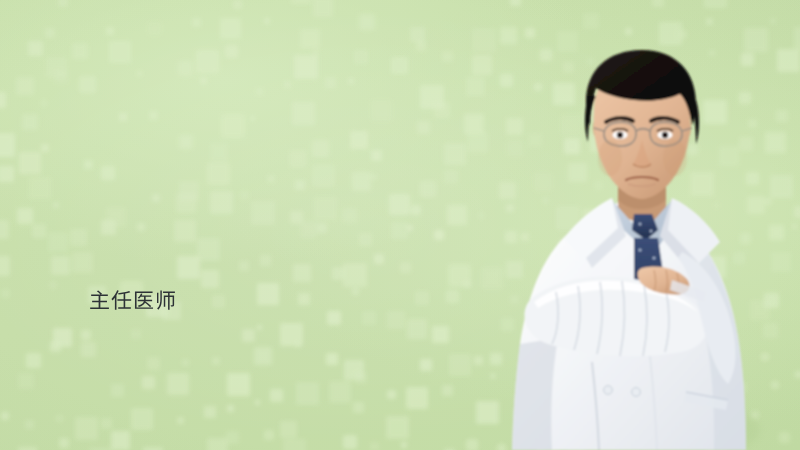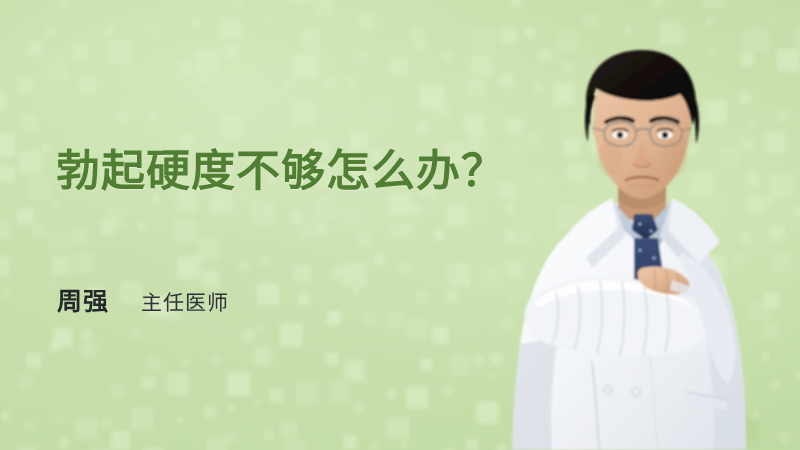--- a/index.html
+++ b/index.html
@@ -607,22 +607,20 @@
         <path d="M 126 180 C 134 176, 150 176, 158 180" stroke="#9c6046" stroke-width="2.2" fill="none" stroke-linecap="round"></path>
         <path d="M 128 184 C 136 187, 148 187, 156 184" stroke="#c8977a" stroke-width="1.4" fill="none" opacity=".7"></path>
 
         <ellipse cx="110" cy="158" rx="12" ry="18" fill="#cf9a74" opacity=".22"></ellipse>
         <ellipse cx="175" cy="158" rx="12" ry="18" fill="#cf9a74" opacity=".22"></ellipse>
       </g>
     </svg>
   </div>
 
   <div class="text-layer">
-    <div class="headline">勃起硬度不够怎么办？</div>
 
     <div class="doctor-line">
-      <span class="doc-name">周强</span>
       <span class="doc-title">主任医师</span>
     </div>
 
   </div>
 
 </div>
 
 </body></html>

